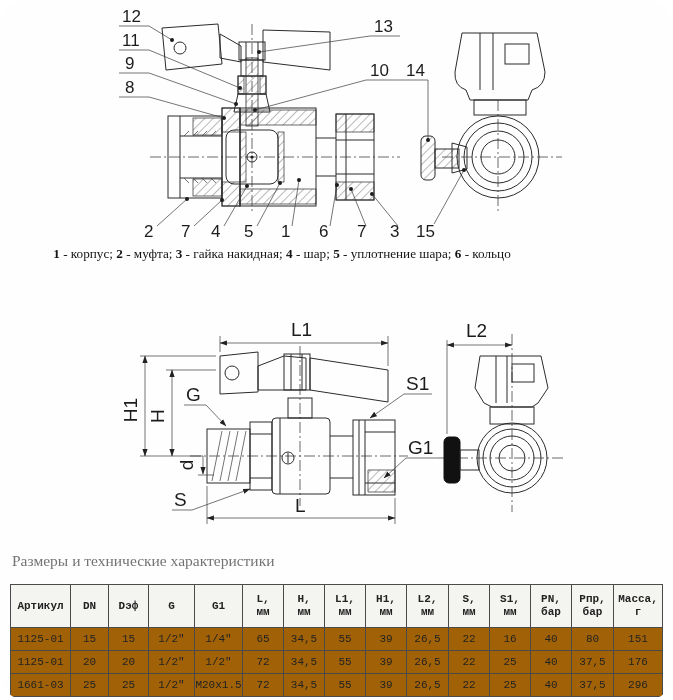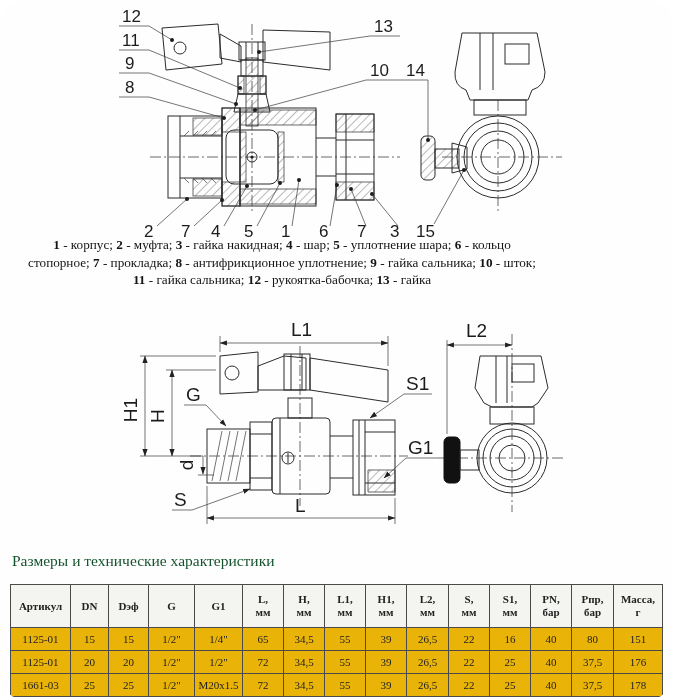--- a/index.html
+++ b/index.html
@@ -7,30 +7,30 @@
         font-family:"Liberation Sans",sans-serif;color:#1a1a1a;border-radius:26px;}
   svg{position:absolute;left:0;display:block;}
   #fig1{top:0;}
   #fig2{top:306px;}
   .ln{stroke:#2b2b2b;stroke-width:1;fill:none;}
   .thin{stroke:#3a3a3a;stroke-width:.7;fill:none;}
   .cl{stroke:#444;stroke-width:.8;fill:none;stroke-dasharray:11 3 2 3;}
   .callout-num{font-family:"Liberation Sans",sans-serif;font-size:17px;fill:#1c1c1c;}
   .dim-label{font-family:"Liberation Sans",sans-serif;font-size:19px;fill:#1c1c1c;}
   .dot{fill:#1c1c1c;stroke:none;}
-  .parts{position:absolute;left:0;top:236px;width:564px;height:58px;text-align:center;
+  .parts{position:absolute;left:0;top:245px;width:564px;height:58px;text-align:center;
          font-family:"Liberation Serif",serif;font-size:13.2px;line-height:17.5px;color:#141414;}
   .tbl-title{position:absolute;left:12px;top:552px;font-family:"Liberation Serif",serif;
-             font-size:15.5px;color:#14532d;}
+             font-size:15.5px;color:#737373;}
   table.spec{position:absolute;left:10px;top:584px;width:653px;border-collapse:collapse;
-             table-layout:fixed;font-family:Liberation Serif, serif;font-size:11px;color:#222;}
+             table-layout:fixed;font-family:Liberation Mono, monospace;font-size:11px;color:#222;}
   table.spec th,table.spec td{border:1px solid #4a4a4a;text-align:center;vertical-align:middle;
              padding:1px 0;overflow:hidden;}
   table.spec th{background:#f4f4f1;font-weight:bold;height:40px;line-height:13px;}
-  table.spec td{height:20px;background:#eab308;}
+  table.spec td{height:20px;background:#a16207;}
 </style>
 </head>
 <body>
 <div class="page">
 
 <svg id="fig1" width="673" height="246" viewBox="0 0 673 246">
   <defs>
     <pattern id="h1" width="6" height="6" patternTransform="rotate(45)" patternUnits="userSpaceOnUse">
       <line x1="0" y1="0" x2="0" y2="6" stroke="#555" stroke-width="0.8"></line>
     </pattern>
@@ -182,22 +182,20 @@
     <line class="thin" x1="398" y1="226" x2="372" y2="194"></line>
         <circle class="dot" cx="372" cy="194" r="2"></circle>
     <text class="callout-num" x="416" y="237">15</text>
     <line class="thin" x1="434" y1="224" x2="464" y2="170"></line>
         <circle class="dot" cx="464" cy="170" r="2"></circle>
   </g>
 </svg>
 
 <div class="parts">
       <div><b>1</b> - корпус; <b>2</b> - муфта; <b>3</b> - гайка накидная; <b>4</b> - шар; <b>5</b> - уплотнение шара; <b>6</b> - кольцо</div>
-      <div>стопорное; <b>7</b> - прокладка; <b>8</b> - антифрикционное уплотнение; <b>9</b> - гайка сальника; <b>10</b> - шток;</div>
-      <div><b>11</b> - гайка сальника; <b>12</b> - рукоятка-бабочка; <b>13</b> - гайка</div>
     </div>
 
 <svg id="fig2" width="673" height="242" viewBox="0 0 673 242">
   <defs>
     <pattern id="h2" width="6" height="6" patternTransform="rotate(45)" patternUnits="userSpaceOnUse">
       <line x1="0" y1="0" x2="0" y2="6" stroke="#555" stroke-width="0.8"></line>
     </pattern>
     <marker id="arr" viewBox="0 0 10 10" refX="9" refY="5" markerWidth="11" markerHeight="11" orient="auto-start-reverse">
           <path d="M0,1.6 L9.5,5 L0,8.4 Z" fill="#222"></path>
         </marker>
@@ -435,18 +433,18 @@
           <td>M20x1.5</td>
           <td>72</td>
           <td>34,5</td>
           <td>55</td>
           <td>39</td>
           <td>26,5</td>
           <td>22</td>
           <td>25</td>
           <td>40</td>
           <td>37,5</td>
-          <td>178</td>
+          <td>296</td>
         </tr>
       </tbody>
 </table>
 
 </div>
 
 </body></html>

